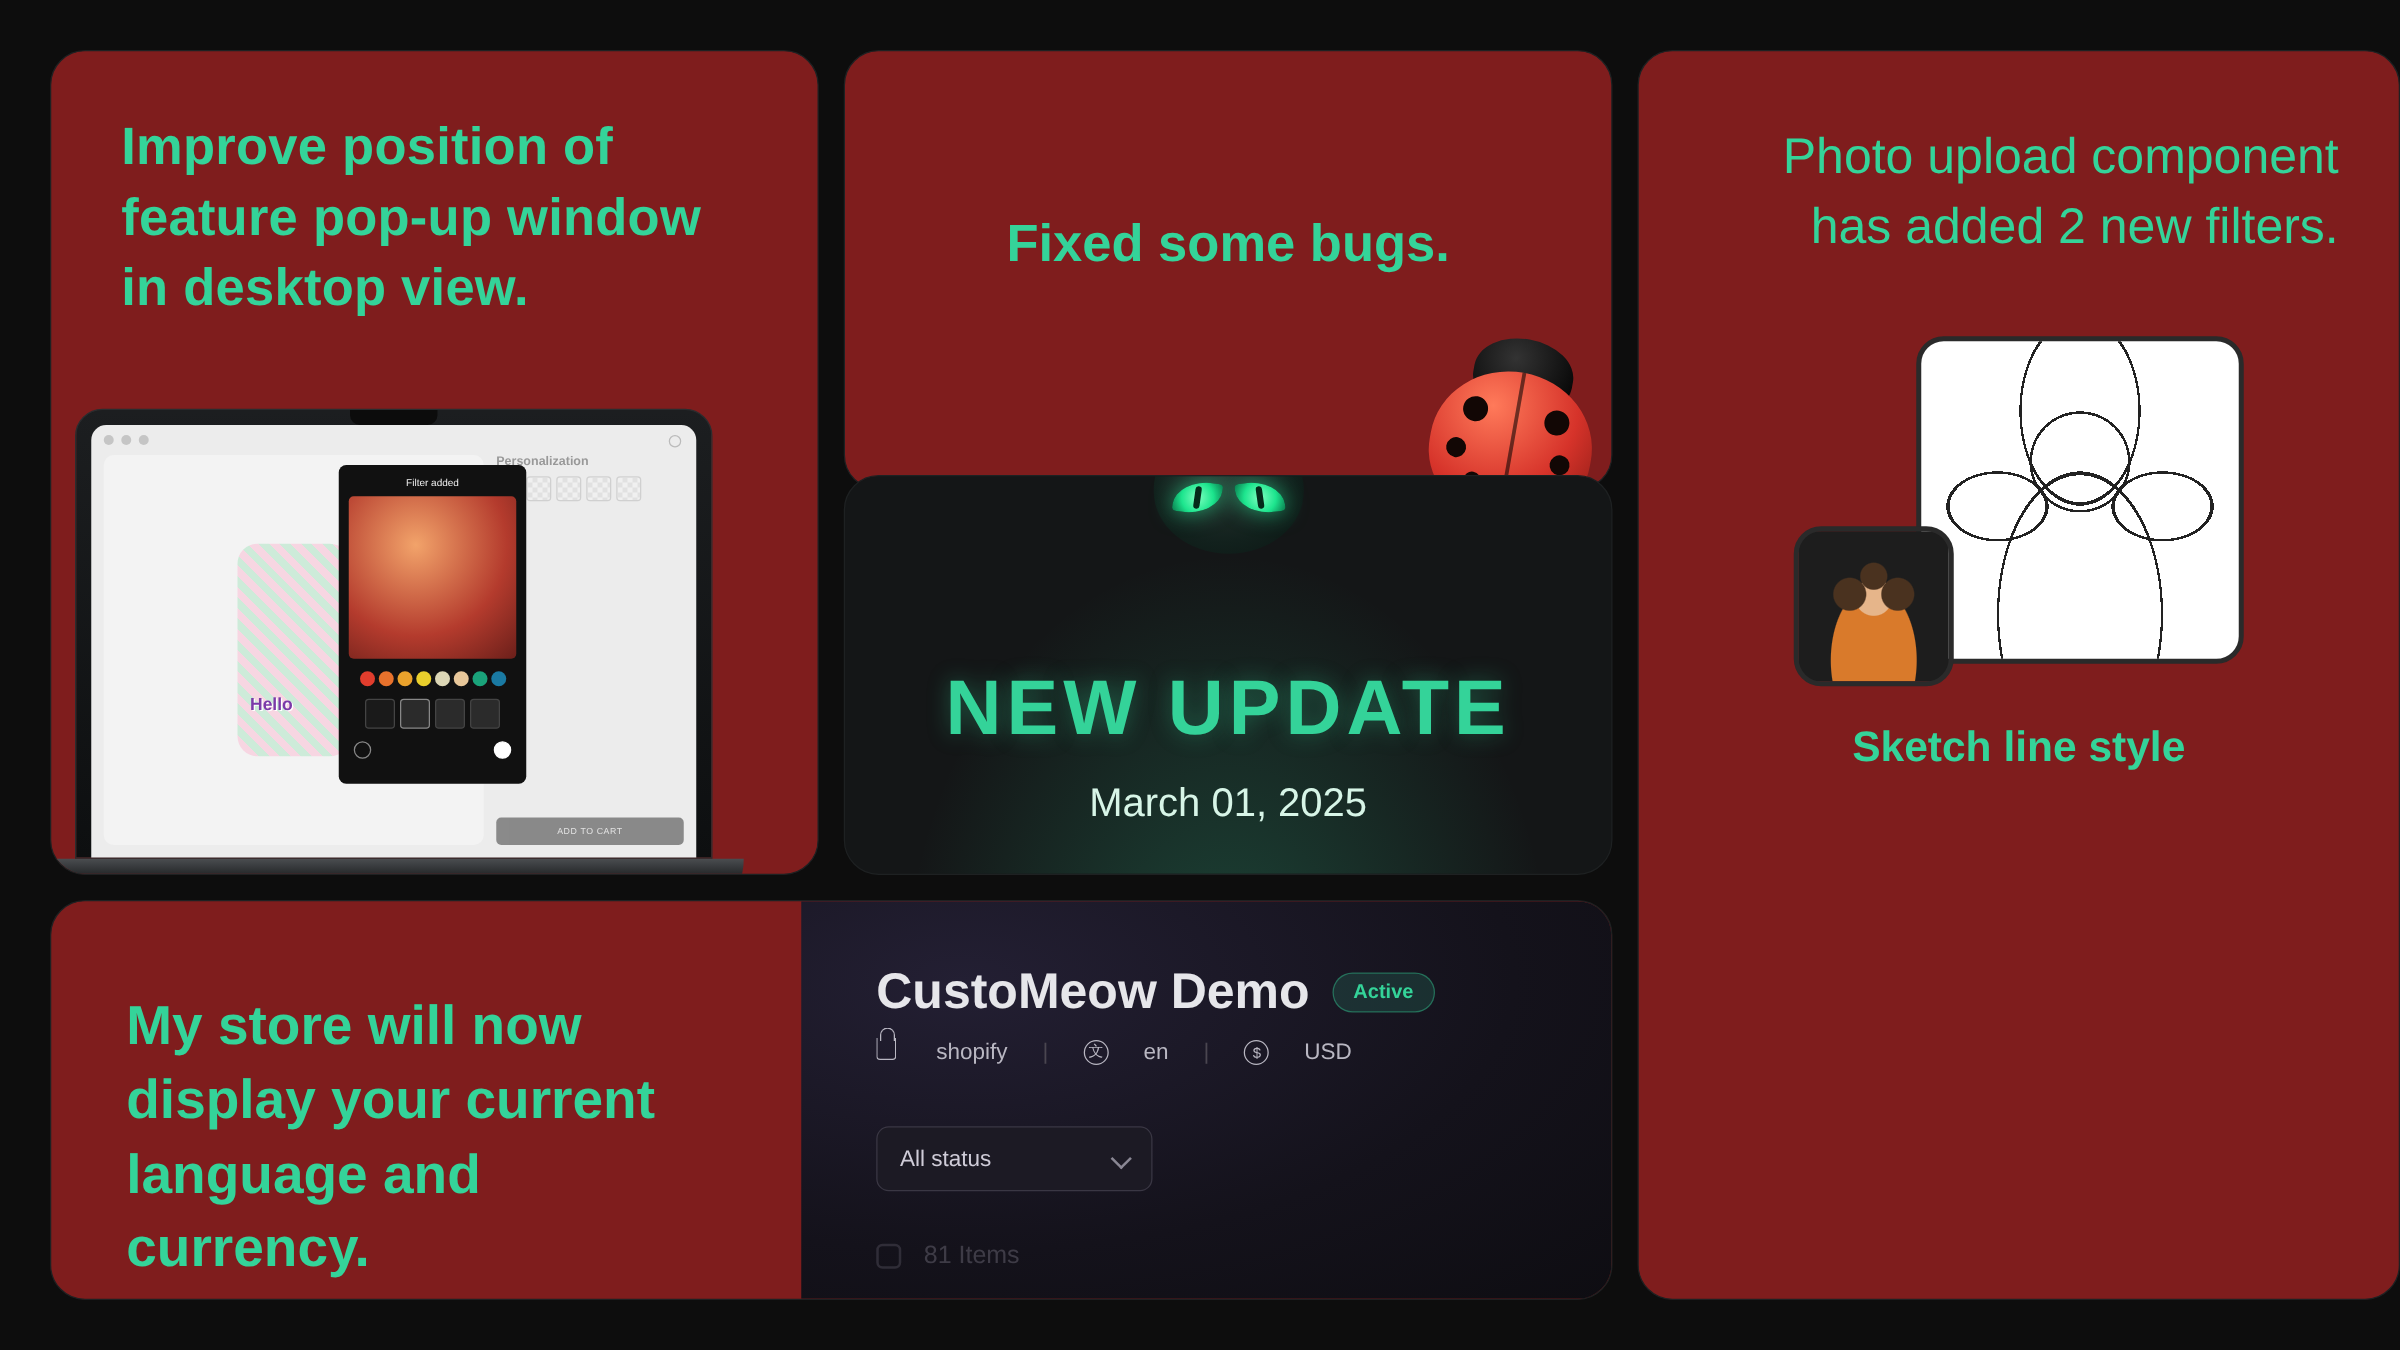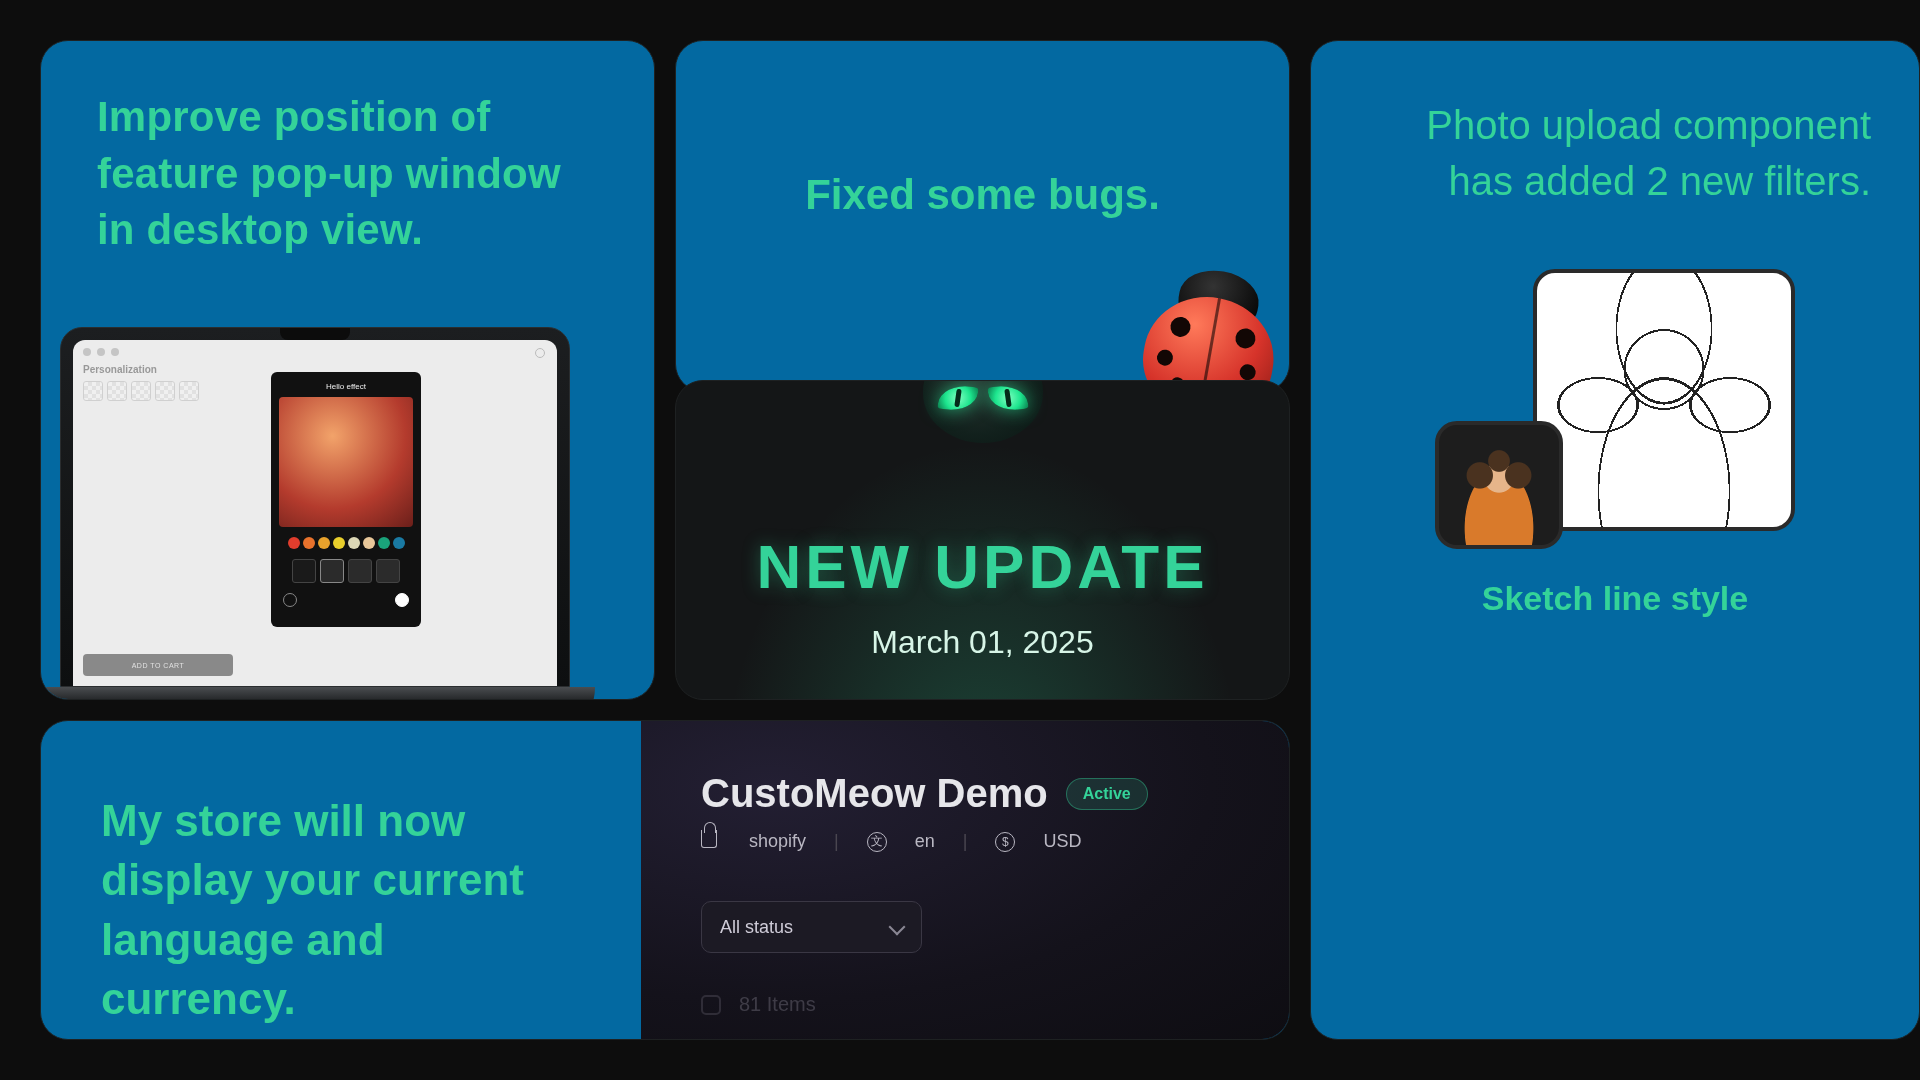--- a/index.html
+++ b/index.html
@@ -13,21 +13,21 @@
   }
   .grid {
     position: absolute;
     inset: 40px;
     display: grid;
     grid-template-columns: 615px 615px 610px;
     grid-template-rows: 660px 320px;
     gap: 20px;
   }
   .card {
-    background: #0369a1;
+    background: #7f1d1d;
     border: 1px solid #1e2122;
     border-radius: 28px;
     position: relative;
     overflow: hidden;
   }
   .accent {
     color: #34d399;
   }
   
   .card-a { grid-column: 1; grid-row: 1; padding: 48px 56px 0 56px; }
@@ -258,34 +258,39 @@
       <div class="laptop-body">
         <div class="notch"></div>
         <div class="screen">
           <div class="traffic">
               <span></span>
               <span></span>
               <span></span>
             </div>
           <div class="screen-close"></div>
           <div class="screen-content">
+            <div class="mock-product">
+              <div class="phone-shape">
+                <div class="hello">Hello</div>
+              </div>
+            </div>
             <div class="mock-side">
               <div class="label">Personalization</div>
               <div class="swatches">
                 <span></span>
                   <span></span>
                   <span></span>
                   <span></span>
                   <span></span>
               </div>
               <div class="add-cart">ADD TO CART</div>
             </div>
           </div>
           <div class="filter-panel">
-            <div class="title">Hello effect</div>
+            <div class="title">Filter added</div>
             <div class="filter-preview"></div>
             <div class="color-row">
               <span style="background:#e13d2d"></span>
               <span style="background:#e8722c"></span>
               <span style="background:#e9a22c"></span>
               <span style="background:#e9cf2c"></span>
               <span style="background:#dcd7b6"></span>
               <span style="background:#e8c79a"></span>
               <span style="background:#1aa37a"></span>
               <span style="background:#1a7aa3"></span>

